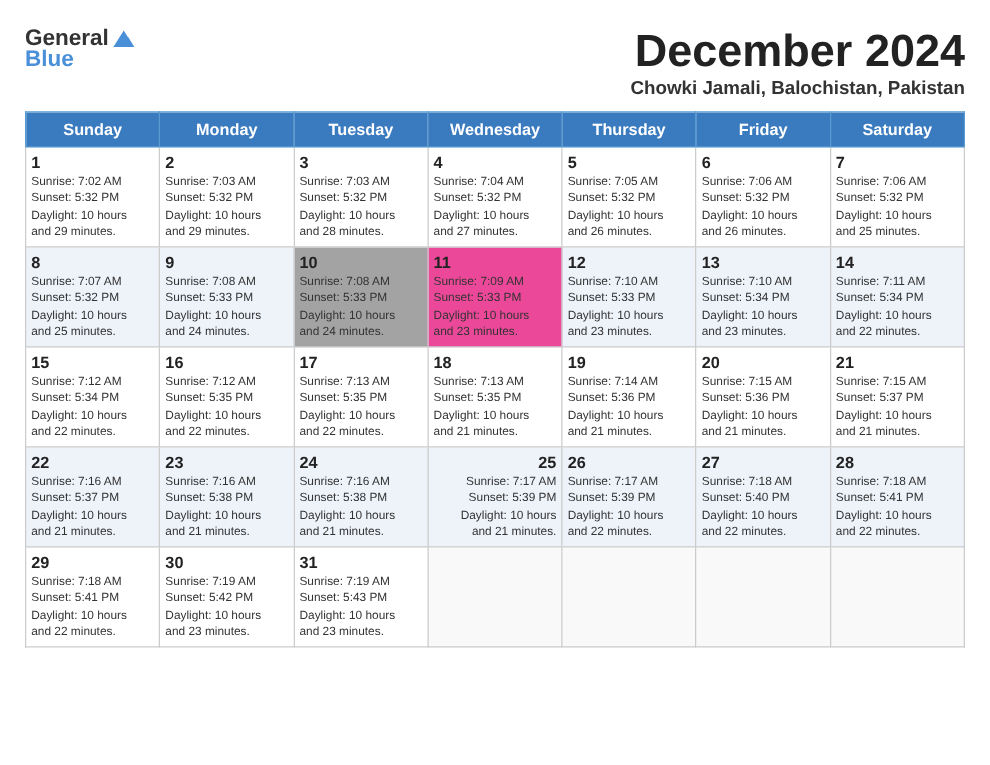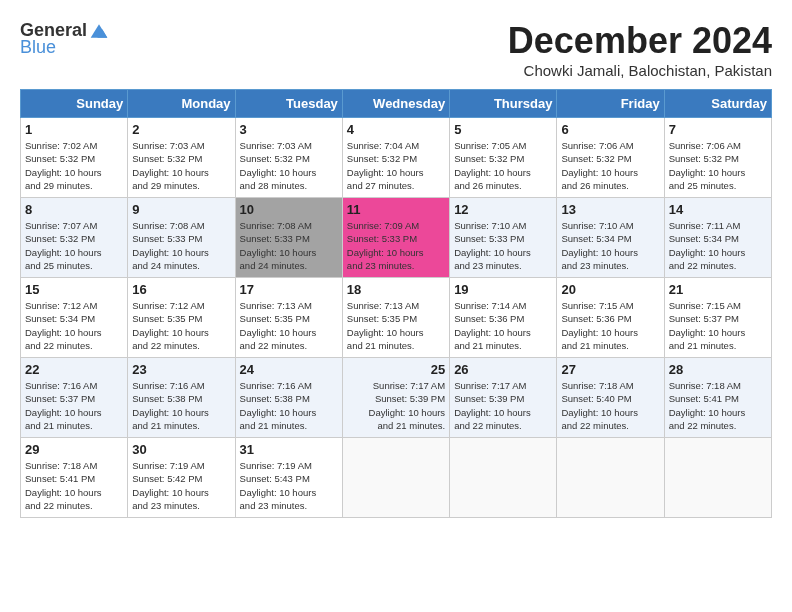--- a/index.html
+++ b/index.html
@@ -34,32 +34,32 @@
       text-align: right;
     }
     .month-title {
       font-size: 36px;
       font-weight: bold;
       color: #222;
     }
     .subtitle {
       font-size: 15px;
       color: #333;
-      font-weight: normal;
+      font-weight: bold;
     }
     .calendar {
       width: 100%;
       border-collapse: collapse;
       font-size: 10px;
     }
     .calendar th {
       background-color: #3a7abf;
       color: white;
       padding: 6px 4px;
-      text-align: right;
+      text-align: center;
       font-size: 13px;
       font-weight: bold;
       border: 1px solid #5a9ad0;
     }
     .calendar td {
       border: 1px solid #ccc;
       padding: 4px;
       vertical-align: top;
       width: calc(100% / 7);
       height: 80px;
@@ -88,21 +88,21 @@
 
 <div class="header">
   <div class="logo">
     <div class="logo-text">
       <span style="font-size:18px;font-weight:bold;color:#333;">General</span>
       <svg class="logo-icon" viewBox="0 0 24 20" width="22" height="18">
         <polygon points="2,18 12,2 22,18" fill="#4a90d9"></polygon>
         <polygon points="14,18 20,8 26,18" fill="#4a90d9" transform="translate(-4,0)"></polygon>
       </svg>
     </div>
-    <span style="font-size:18px;font-weight:normal;color:#4a90d9;margin-top:-4px;">Blue</span>
+    <span style="font-size:18px;font-weight:bold;color:#4a90d9;margin-top:-4px;">Blue</span>
   </div>
   <div class="title-section">
     <div class="month-title">December 2024</div>
     <div class="subtitle">Chowki Jamali, Balochistan, Pakistan</div>
   </div>
 </div>
 
 <table class="calendar">
   <thead>
     <tr id="header-row">

